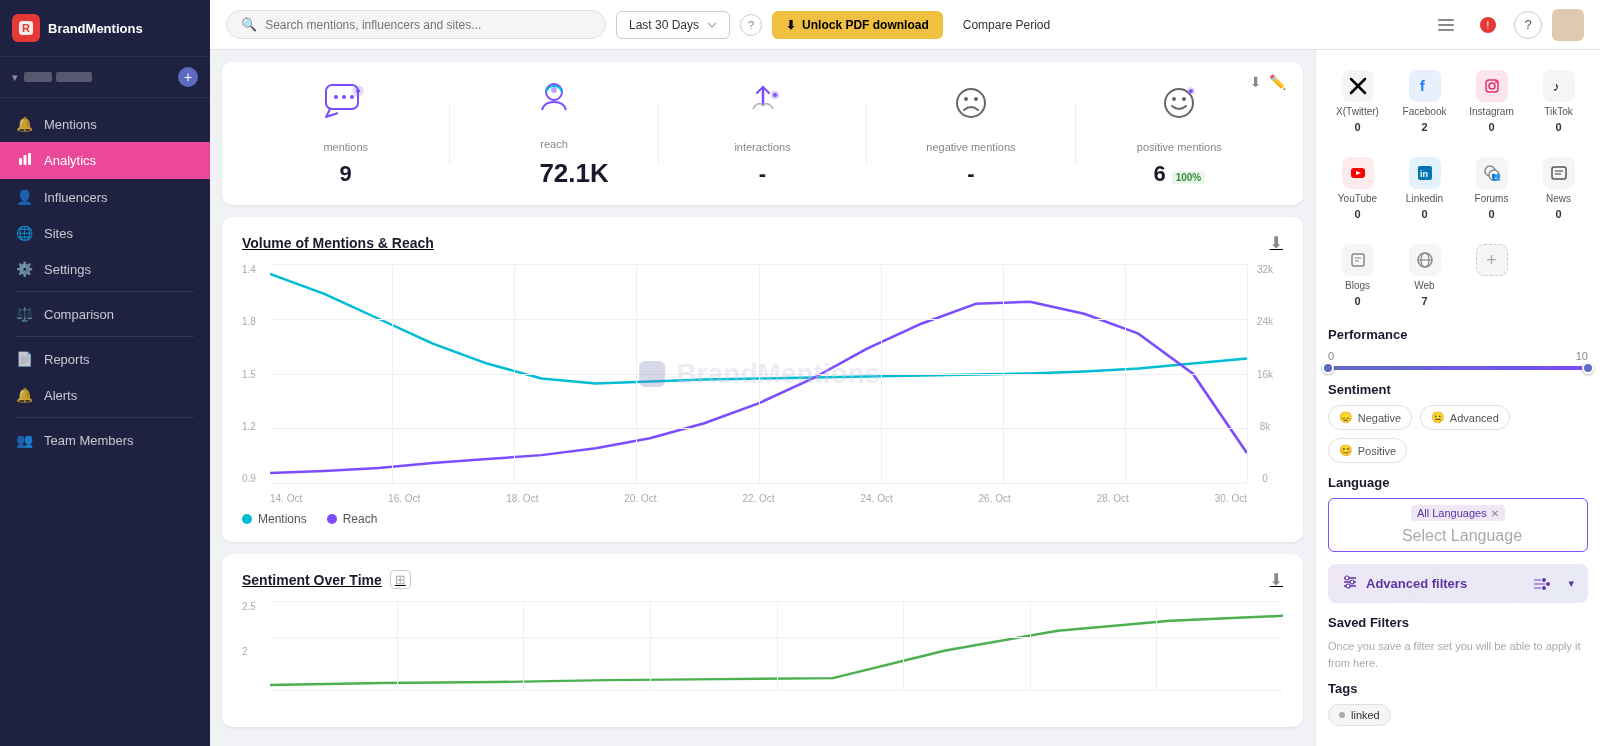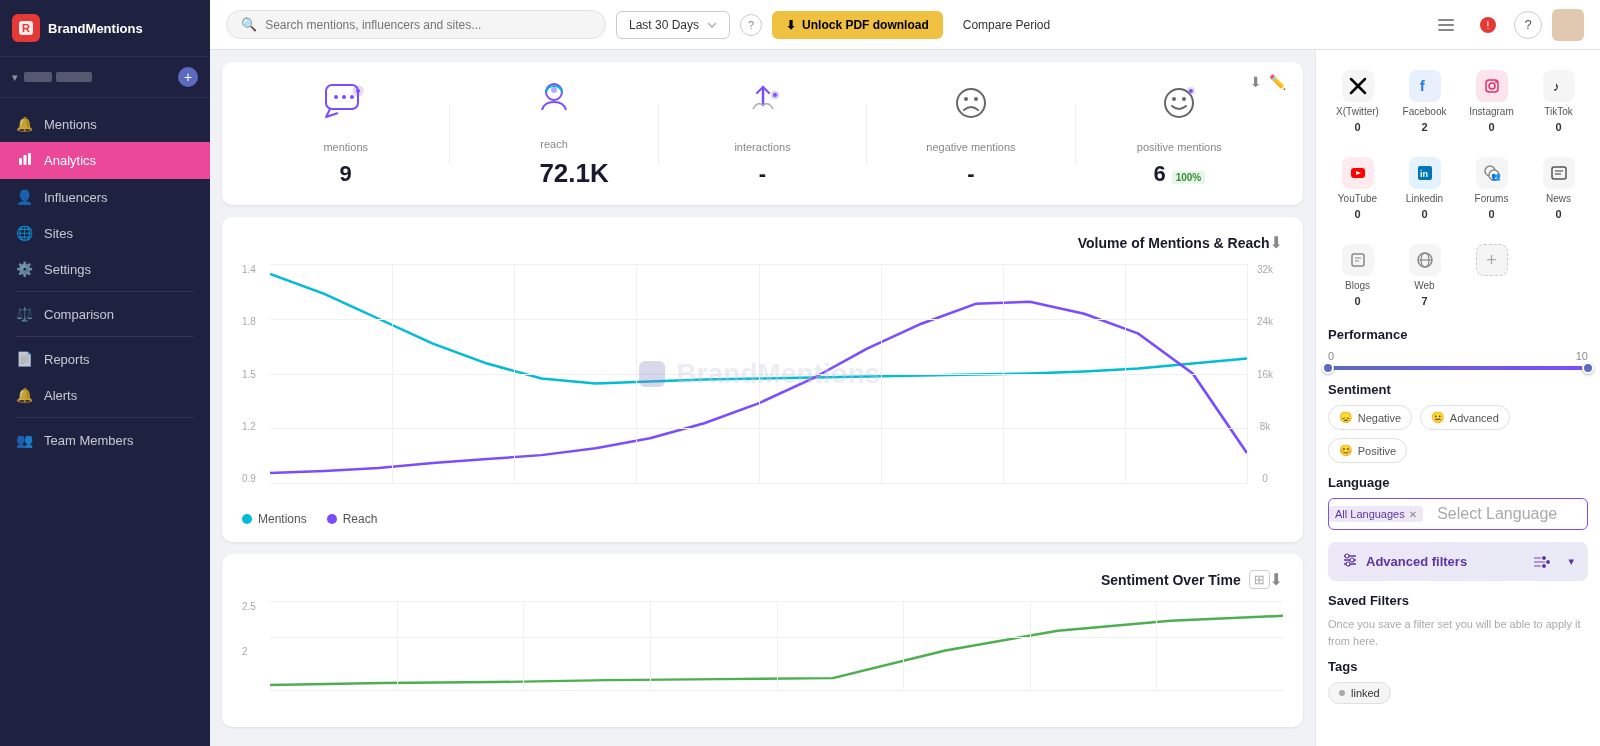--- a/index.html
+++ b/index.html
@@ -248,22 +248,23 @@
     
     .chart-card {
       background: #fff;
       border-radius: 10px;
       padding: 16px 20px;
       box-shadow: 0 1px 3px rgba(0,0,0,0.08);
     }
     .chart-header {
       display: flex;
       align-items: center;
-      justify-content: flex-end;
+      justify-content: space-between;
       margin-bottom: 12px;
+      text-decoration: underline;
     }
     .chart-title {
       font-size: 14px;
       font-weight: 600;
       color: #1a1a2e;
     }
     .chart-download { font-size: 16px; color: #888; cursor: pointer; }
     .chart-area { position: relative; width: 100%; height: 240px; }
     .chart-watermark {
       position: absolute;
@@ -442,24 +443,25 @@
       cursor: pointer;
       color: #555;
     }
 
     
     .lang-input {
       display: flex;
       align-items: center;
       border: 1.5px solid #7c4dff;
       border-radius: 6px;
-      padding: 6px 0;
+      padding: 6px 8px;
       gap: 6px;
       font-size: 12px;
       margin-bottom: 12px;
+      flex-direction: column;
     }
     .lang-tag {
       background: #ede7f6;
       color: #5c35a5;
       border-radius: 4px;
       padding: 2px 6px;
       font-size: 11px;
       display: flex; align-items: center; gap: 4px;
     }
     .lang-tag .x { cursor: pointer; color: #888; font-size: 10px; }
@@ -780,20 +782,31 @@
 
             
             <svg class="chart-svg" viewBox="0 0 900 220" preserveAspectRatio="none">
 
               <polyline points="0,10 50,30 100,55 150,80 200,100 250,115 300,120 350,118 400,116 450,115 500,114 550,113 600,112 650,111 700,110 750,108 800,105 850,100 900,95" fill="none" stroke="#00bcd4" stroke-width="2.5" stroke-linejoin="round"></polyline>
 
               <polyline points="0,210 50,208 100,205 150,200 200,196 250,192 300,185 350,175 400,160 450,140 500,115 550,85 600,60 650,40 700,38 750,50 800,70 850,110 900,190" fill="none" stroke="#7c4dff" stroke-width="2.5" stroke-linejoin="round"></polyline>
             </svg>
           </div>
 
+          <div class="chart-axis-bottom">
+            <span>14. Oct</span>
+            <span>16. Oct</span>
+            <span>18. Oct</span>
+            <span>20. Oct</span>
+            <span>22. Oct</span>
+            <span>24. Oct</span>
+            <span>26. Oct</span>
+            <span>28. Oct</span>
+            <span>30. Oct</span>
+          </div>
         </div>
 
         <div class="chart-legend">
           <div class="legend-item">
             <div class="legend-dot" style="background:#00bcd4"></div>
             <span>Mentions</span>
           </div>
           <div class="legend-item">
             <div class="legend-dot" style="background:#7c4dff"></div>
             <span>Reach</span>

